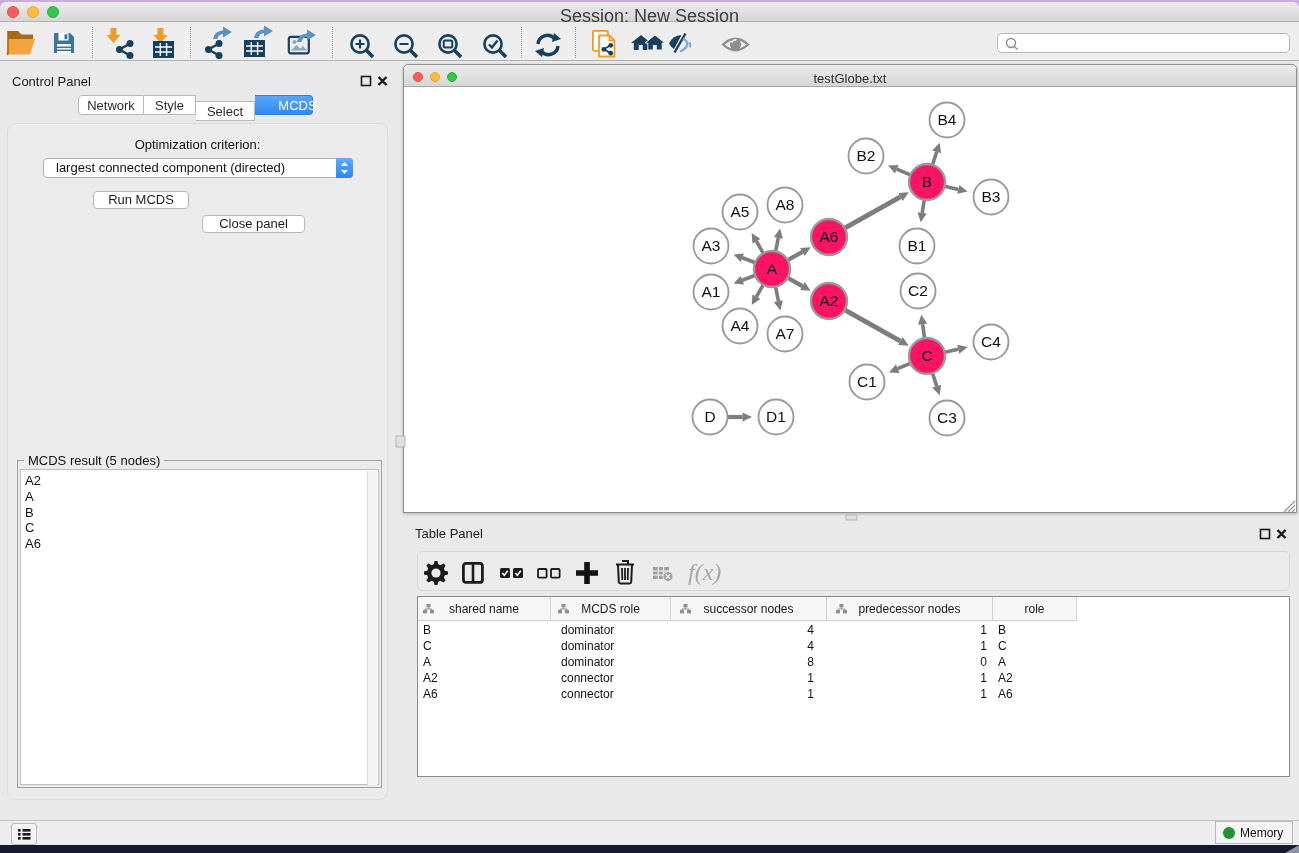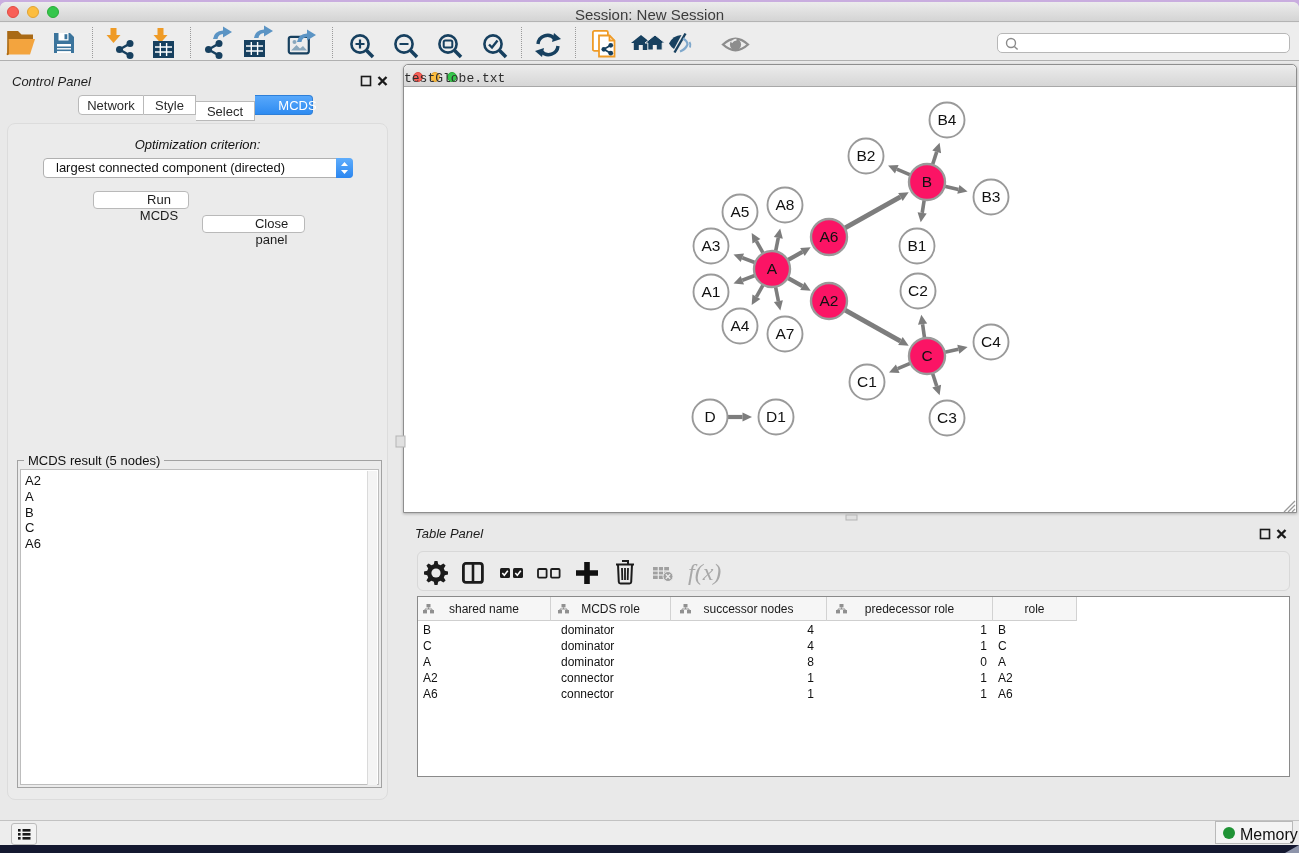--- a/index.html
+++ b/index.html
@@ -1,36 +1,36 @@
 <!DOCTYPE html>
 <html><head><meta charset="utf-8">
 <style>
 html,body{margin:0;padding:0;width:1299px;height:853px;overflow:hidden;
  font-family:"Liberation Sans",sans-serif;background:#c9addf;}
 *{box-sizing:border-box;}
-.abs{position:absolute;font-style:italic;}
+.abs{position:absolute;}
 #desk{position:absolute;left:0;top:845px;width:1299px;height:8px;background:#141830;}
 #win{position:absolute;left:0;top:2px;width:1299px;height:843px;background:#e9e9e9;border-radius:6px 6px 0 0;overflow:hidden;}
 #titlebar{position:absolute;left:0;top:0;width:1299px;height:20px;background:linear-gradient(#ececec,#d4d4d4);border-bottom:1px solid #b4b4b4;border-radius:6px 6px 0 0;}
 #titlebar .tl{position:absolute;top:4px;width:12px;height:12px;border-radius:50%;}
-#title{position:absolute;top:4px;left:0;width:1299px;text-align:center;font-size:15px;color:#3c3c3c;}
+#title{position:absolute;top:4px;left:0;width:1299px;text-align:center;font-size:18px;color:#3c3c3c;}
 #toolbar{position:absolute;left:0;top:21px;width:1299px;height:38px;background:#ededed;border-bottom:1px solid #b0b0b0;}
 .sep{position:absolute;top:4px;height:31px;width:0;border-left:1px dotted #9a9a9a;}
 #search{position:absolute;left:997px;top:10px;width:293px;height:20px;background:#fff;border:1px solid #b7b7b7;border-radius:5px;}
 #cpanel{position:absolute;left:0;top:61px;width:395px;height:759px;background:#e9e9e9;}
 .ptitle{font-size:13px;color:#1d1d1d;}
 .tabs{position:absolute;display:flex;}
 .tab{height:20px;font-size:13px;color:#2a2a2a;background:#fff;border:1px solid #b9b9b9;border-left:none;display:flex;align-items:center;justify-content:center;}
 .tab.first{border-left:1px solid #b9b9b9;border-radius:4px 0 0 4px;}
 .tab.last{border-radius:0 4px 4px 0;}
 .tab.sel{background:linear-gradient(#58a8fb,#2e8bf1);color:#fff;border-color:#2e7fd8;}
 #innerpanel{position:absolute;left:7px;top:60px;width:381px;height:677px;background:#ebebeb;border:1px solid #dcdcdc;border-radius:8px;}
 #combo{position:absolute;left:43px;top:95px;width:310px;height:20px;background:#fff;border:1px solid #b0b0b0;border-radius:4px;font-size:13px;color:#111;line-height:18px;padding-left:12px;}
 #combo .step{position:absolute;right:-1px;top:-1px;width:17px;height:20px;border-radius:0 4px 4px 0;background:linear-gradient(#5fadfc,#2a86f0);}
-.btn{position:absolute;height:18px;background:#fff;border:1px solid #b9b9b9;border-radius:4px;font-size:13px;color:#1c1c1c;text-align:center;line-height:16px;padding-left:36px;}
+.btn{position:absolute;height:18px;background:#fff;border:1px solid #b9b9b9;border-radius:4px;font-size:13px;color:#1c1c1c;text-align:center;line-height:16px;}
 #groupbox{position:absolute;left:17px;top:397px;width:365px;height:328px;border:1px solid #a2a2a2;}
 #grouplabel{position:absolute;left:6px;top:-8px;background:#ebebeb;padding:0 4px;font-size:13px;color:#111;}
 #mlist{position:absolute;left:2px;top:8px;width:359px;height:316px;background:#fff;border:1px solid #bdbdbd;font-size:13px;color:#111;line-height:15.8px;padding:3px 0 0 4px;}
 #mscroll{position:absolute;right:1px;top:1px;width:10px;height:314px;background:#f4f4f4;border-left:1px solid #dadada;}
 #statusbar{position:absolute;left:0;top:818px;width:1299px;height:25px;background:#ededed;border-top:1px solid #c2c2c2;}
 #netwin{position:absolute;left:403px;top:62px;width:894px;height:449px;background:#fff;border:1px solid #8e8e8e;border-radius:5px 5px 0 0;box-shadow:0 1px 3px rgba(0,0,0,0.25);}
 #nettitle{position:absolute;left:0;top:0;width:892px;height:22px;background:linear-gradient(#ececec,#d6d6d6);border-bottom:1px solid #a8a8a8;border-radius:5px 5px 0 0;}
 #nettitle .tl{position:absolute;top:7px;width:10px;height:10px;border-radius:50%;}
 #tpanel{position:absolute;left:399px;top:517px;width:900px;height:301px;background:#e9e9e9;}
 #ttool{position:absolute;left:417px;top:549px;width:873px;height:40px;background:#ebebeb;border:1px solid #d8d8d8;border-radius:6px;padding-left:31px;}
@@ -232,21 +232,21 @@
     <div id="groupbox">
       <div id="grouplabel">MCDS result (5 nodes)</div>
       <div id="mlist">A2<br>A<br>B<br>C<br>A6<div id="mscroll"></div></div>
     </div>
   </div>
   <div id="netwin">
     <div id="nettitle">
       <div class="tl" style="left:9px;background:#f85f57;border:1px solid #e04b42;"></div>
       <div class="tl" style="left:26px;background:#fcbd3f;border:1px solid #e0a232;"></div>
       <div class="tl" style="left:43px;background:#35c64c;border:1px solid #2aab38;"></div>
-      <div style="position:absolute;top:6px;left:0;width:892px;font-size:13px;color:#2e2e2e;font-family:Liberation Mono, monospace;">testGlobe.txt</div>
+      <div style="position:absolute;top:6px;left:0;width:892px;text-align:center;font-size:13px;color:#2e2e2e;">testGlobe.txt</div>
     </div>
   </div>
   <svg width="893" height="426" style="position:absolute;left:404px;top:85px">
       <line x1="352.1" y1="188.0" x2="338.3" y2="193.2" stroke="#7d7d7d" stroke-width="3.6"></line>
       <polygon points="329.5,196.5 336.7,188.9 340.0,197.5" fill="#7d7d7d"></polygon>
       <line x1="352.1" y1="176.0" x2="338.3" y2="170.8" stroke="#7d7d7d" stroke-width="3.6"></line>
       <polygon points="329.5,167.5 340.0,166.5 336.7,175.1" fill="#7d7d7d"></polygon>
       <line x1="359.7" y1="196.8" x2="352.4" y2="209.8" stroke="#7d7d7d" stroke-width="3.6"></line>
       <polygon points="347.7,218.1 348.4,207.5 356.4,212.0" fill="#7d7d7d"></polygon>
       <line x1="359.7" y1="167.2" x2="352.4" y2="154.2" stroke="#7d7d7d" stroke-width="3.6"></line>
@@ -379,21 +379,21 @@
         <g transform="translate(270,8)">
           <text x="0" y="20" font-family="Liberation Serif,serif" font-style="italic" font-size="24" fill="#a8a8a8">f(x)</text>
         </g>
       </svg>
     </div>
   <div id="ttable">
     <div id="thead">
       <div class="hcell" style="left:0;width:133px;">shared name</div>
       <div class="hcell" style="left:133px;width:120px;">MCDS role</div>
       <div class="hcell" style="left:253px;width:156px;">successor nodes</div>
-      <div class="hcell" style="left:409px;width:166px;">predecessor role</div>
+      <div class="hcell" style="left:409px;width:166px;">predecessor nodes</div>
       <div class="hcell" style="left:575px;width:84px;border-right:1px solid #d2d2d2;">role</div>
       <svg width="660" height="24" style="position:absolute;left:0;top:0">
           <g transform="translate(5,7)">
             <g fill="#909090">
               <rect x="3.5" y="0" width="4" height="3.4"></rect>
               <rect x="0" y="6" width="4" height="3.4"></rect>
               <rect x="7" y="6" width="4" height="3.4"></rect>
             </g>
 <path d="M5.5 3.4 L5.5 5 M2 6 L2 5 L9 5 L9 6" stroke="#909090" stroke-width="1" fill="none"></path>
           </g>
@@ -478,20 +478,20 @@
           <g fill="#1a1a1a">
             <rect x="6" y="5" width="2.6" height="2.6"></rect>
             <rect x="10.5" y="5" width="8" height="2.6"></rect>
             <rect x="6" y="9" width="2.6" height="2.6"></rect>
             <rect x="10.5" y="9" width="8" height="2.6"></rect>
             <rect x="6" y="13" width="2.6" height="2.6"></rect>
             <rect x="10.5" y="13" width="8" height="2.6"></rect>
           </g>
         </svg>
     </div>
-    <div style="position:absolute;left:1215px;top:0;width:78px;height:23px;background:#f4f4f4;border:1px solid #b9b9b9;font-size:16px;color:#111;">
+    <div style="position:absolute;left:1215px;top:0;width:78px;height:23px;background:#f4f4f4;border:1px solid #b9b9b9;font-size:12px;color:#111;">
       <svg width="14" height="14" style="position:absolute;left:6px;top:4px">
           <circle cx="7" cy="7" r="6" fill="#1f9335"></circle>
         </svg>
       <span style="position:absolute;left:24px;top:4px;">Memory</span>
     </div>
   </div>
 </div>
 
 </body></html>

